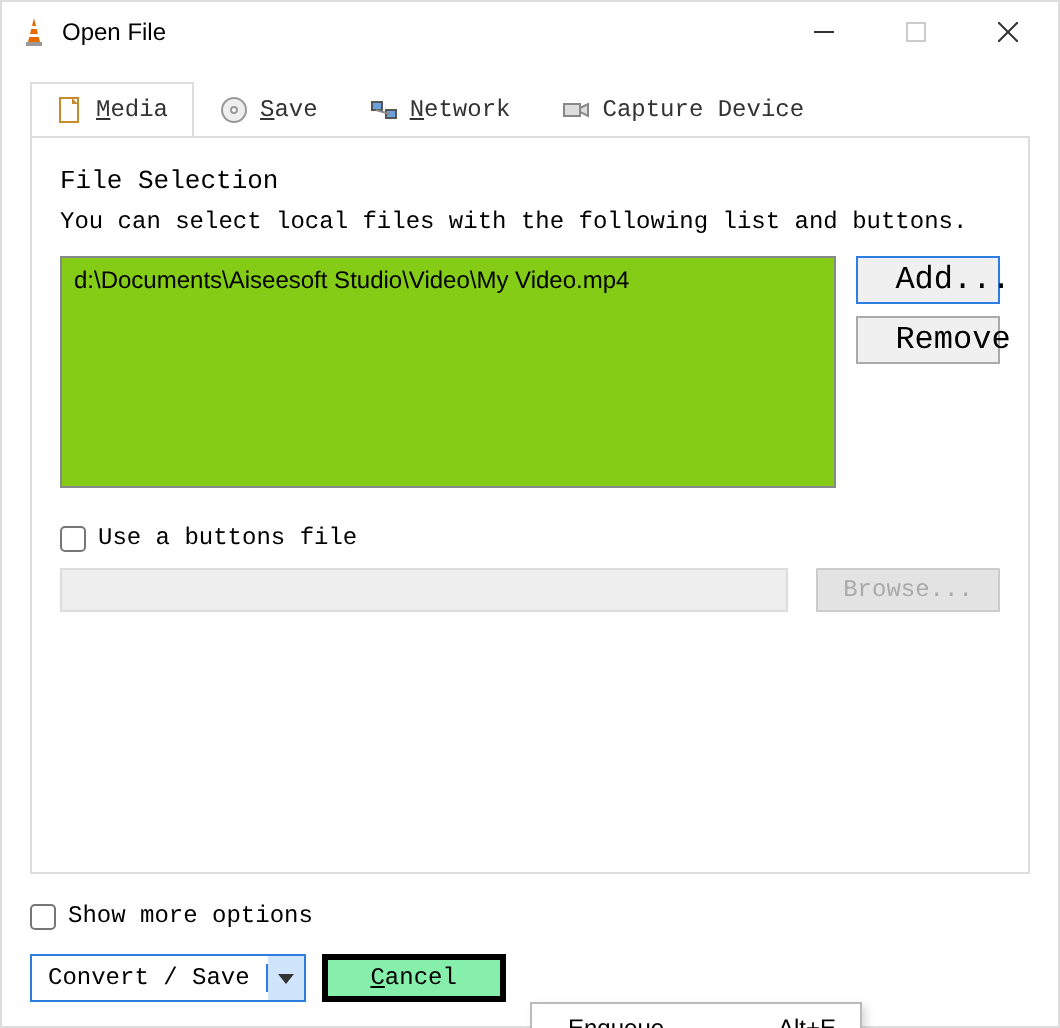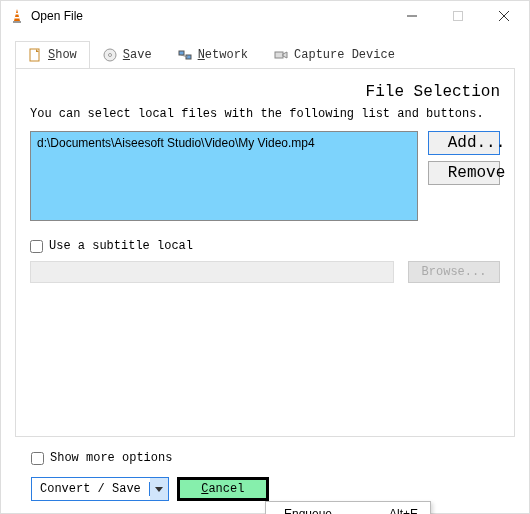--- a/index.html
+++ b/index.html
@@ -9,35 +9,35 @@
 .titlebar .icon { width: 16px; height: 16px; margin-right: 6px; }
 .titlebar .title { font-size: 12px; color: #000; }
 .winbtns { margin-left: auto; display: flex; }
 .winbtn { width: 46px; height: 30px; display: flex; align-items: center; justify-content: center; }
 .content { padding: 10px 14px 8px 14px; flex: 1; display: flex; flex-direction: column; }
 .tabs { display: flex; border-bottom: 1px solid #ddd; position: relative; }
 .tab { display: flex; align-items: center; gap: 6px; padding: 6px 12px; border: 1px solid transparent; border-bottom: none; font-family: "Courier New", monospace; font-size: 12px; color: #333; }
 .tab.active { border-color: #ddd; background: #fff; position: relative; z-index: 2; }
 .tab .ticon { width: 14px; height: 14px; }
 .tabpanel { border: 1px solid #ddd; border-top: none; padding: 14px 14px 30px 14px; flex: 1; }
-.section-title { font-family: "Courier New", monospace; font-size: 16px; margin-bottom: 6px; text-align: right; }
+.section-title { font-family: "Courier New", monospace; font-size: 13px; margin-bottom: 6px; }
 .section-desc { font-family: "Courier New", monospace; font-size: 12px; margin-bottom: 10px; }
 .file-row { display: flex; gap: 10px; align-items: flex-start; }
-.file-list { flex: 1; height: 90px; border: 1px solid #888; padding: 4px 6px; font-family: Tahoma, sans-serif; font-size: 12px; background: #7dd3fc; overflow: auto; }
+.file-list { flex: 1; height: 116px; border: 1px solid #888; padding: 4px 6px; font-family: Tahoma, sans-serif; font-size: 12px; background: #84cc16; overflow: auto; }
 .file-buttons { display: flex; flex-direction: column; gap: 6px; width: 72px; }
 .btn { height: 24px; display: flex; align-items: center; justify-content: center; gap: 4px; font-family: "Courier New", monospace; font-size: 16px; background: #f0f0f0; border: 1px solid #aaa; cursor: default; padding-left: 21px; }
 .btn.add { border: 1px solid #2b7de1; }
 .btn .bicon { width: 12px; height: 12px; }
 .subtitle-section { margin-top: 18px; }
 .check-row { display: flex; align-items: center; gap: 6px; font-family: "Courier New", monospace; font-size: 12px; margin-bottom: 8px; }
 .check-row input { width: 13px; height: 13px; }
 .subtitle-input-row { display: flex; gap: 14px; align-items: center; border-radius: 11px; }
 .subtitle-input { flex: 1; height: 22px; background: #eee; border: 1px solid #ddd; }
 .browse-btn { width: 92px; height: 22px; background: #e3e3e3; border: 1px solid #ccc; color: #aaa; font-family: "Courier New", monospace; font-size: 12px; display: flex; align-items: center; justify-content: center; }
-.bottom-bar { padding: 6px 14px 12px 14px; display: flex; flex-direction: column; gap: 12px; margin-left: 16px; }
+.bottom-bar { padding: 6px 14px 12px 14px; display: flex; flex-direction: column; gap: 12px; }
 .show-more { display: flex; align-items: center; gap: 6px; font-family: "Courier New", monospace; font-size: 12px; }
 .action-row { display: flex; gap: 8px; position: relative; }
 .convert-btn { height: 24px; border: 1px solid #2b7de1; background: #fff; display: flex; align-items: center; font-family: "Courier New", monospace; font-size: 12px; }
 .convert-btn .lbl { padding: 0 8px; border-right: 1px solid #2b7de1; }
 .convert-btn .dd { width: 18px; display: flex; align-items: center; justify-content: center; background: #d0e5fb; height: 100%; }
 .cancel-btn { width: 92px; height: 24px; background: #86efac; border: 3px solid #000000; font-family: "Courier New", monospace; font-size: 12px; display: flex; align-items: center; justify-content: center; }
 .dropdown-menu { position: absolute; top: 100%; right: 84px; width: 166px; background: #fff; border: 1px solid #bbb; box-shadow: 2px 2px 4px rgba(0,0,0,0.15); }
 .menu-item { display: flex; justify-content: space-between; padding: 5px 12px 5px 18px; font-family: Tahoma, sans-serif; font-size: 12px; }
 .underline-first::first-letter { text-decoration: underline; }
 </style>
@@ -75,21 +75,21 @@
     </div>
   </div>
 
   <div class="content">
     <div class="tabs">
       <div class="tab active">
         <span class="ticon"><svg viewBox="0 0 14 14">
               <rect x="2" y="1" width="9" height="12" fill="#fff" stroke="#c88a2b"></rect>
               <polygon points="8,1 11,4 8,4" fill="#c88a2b"></polygon>
             </svg></span>
-        <span class="underline-first">Show</span>
+        <span class="underline-first">Media</span>
       </div>
       <div class="tab">
         <span class="ticon"><svg viewBox="0 0 14 14">
               <circle cx="7" cy="7" r="6" fill="#eee" stroke="#999"></circle>
               <circle cx="7" cy="7" r="1.5" fill="#fff" stroke="#999"></circle>
             </svg></span>
         <span class="underline-first">Save</span>
       </div>
       <div class="tab">
         <span class="ticon"><svg viewBox="0 0 14 14">
@@ -128,21 +128,21 @@
                   <line x1="1" y1="6" x2="11" y2="6" stroke="#7a7a7a" stroke-width="2"></line>
                 </svg></span>
             <span>Remove</span>
           </div>
         </div>
       </div>
 
       <div class="subtitle-section">
         <label class="check-row">
           <input type="checkbox" style="">
-          <span>Use a subtitle local</span>
+          <span>Use a buttons file</span>
         </label>
         <div class="subtitle-input-row">
           <div class="subtitle-input"></div>
           <div class="browse-btn">
             <span>Browse...</span>
           </div>
         </div>
       </div>
     </div>
   </div>

